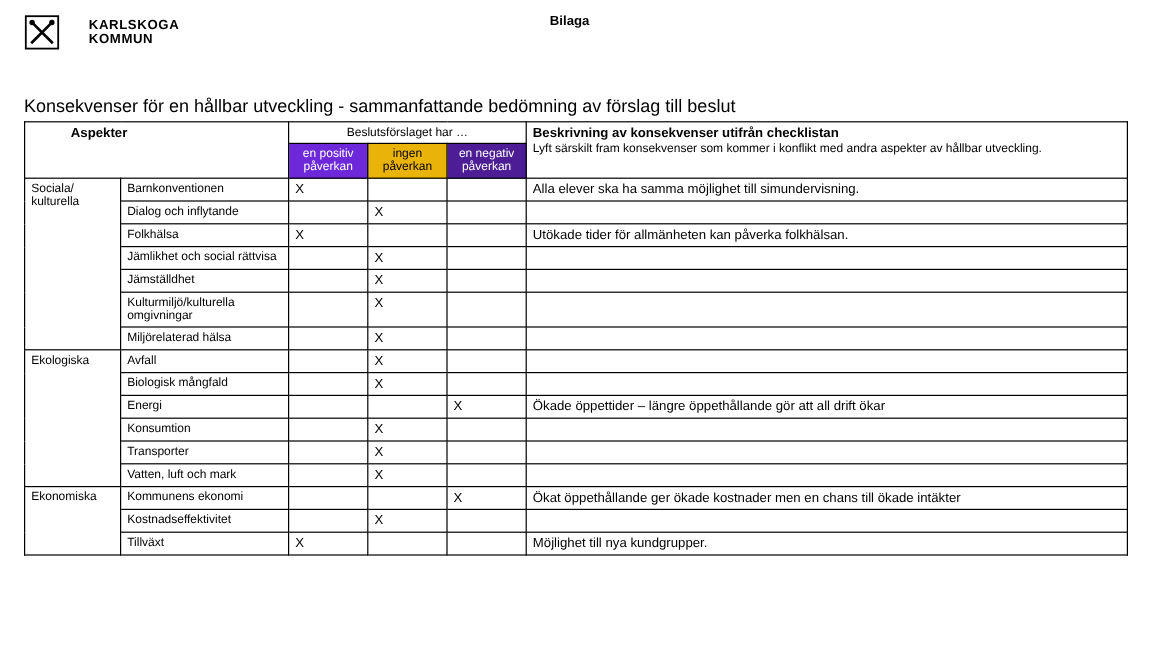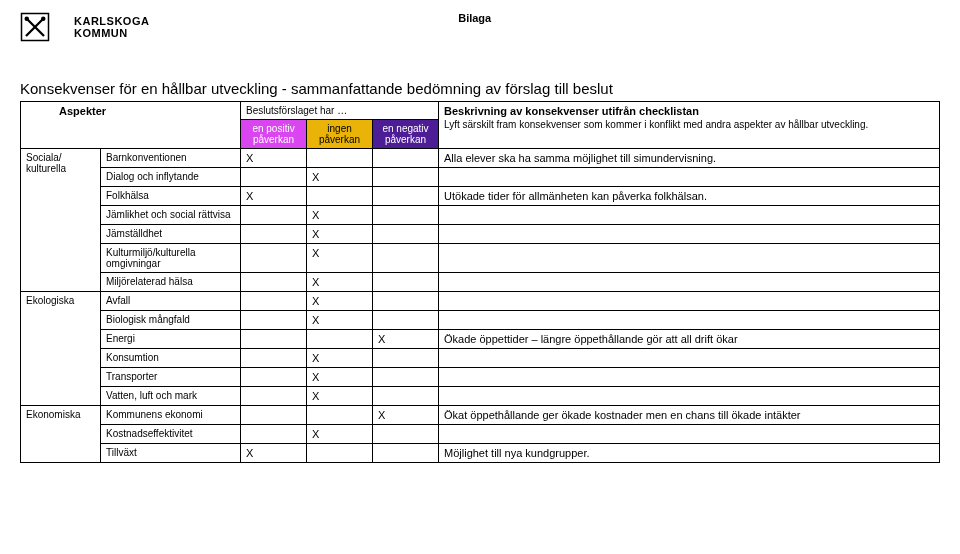--- a/index.html
+++ b/index.html
@@ -53,31 +53,31 @@
   }
   th.group-head {
     font-weight: bold;
     font-size: 11px;
     vertical-align: top;
     padding-left: 38px;
   }
   th.super {
     font-weight: normal;
     font-size: 10px;
-    text-align: left;
+    text-align: center;
     vertical-align: middle;
   }
   th.impact {
     text-align: center;
     font-weight: normal;
     font-size: 10px;
     padding: 3px 2px;
     color: #fff;
   }
-  th.impact.pos { background: #d946ef; }
+  th.impact.pos { background: #6d28d9; }
   th.impact.ing { background: #eab308; color:#000; }
   th.impact.neg { background: #4c1d95; }
   th.desc-head {
     font-weight: bold;
     font-size: 11px;
   }
   th.desc-head .sub {
     font-weight: normal;
     font-size: 10px;
     display: block;

